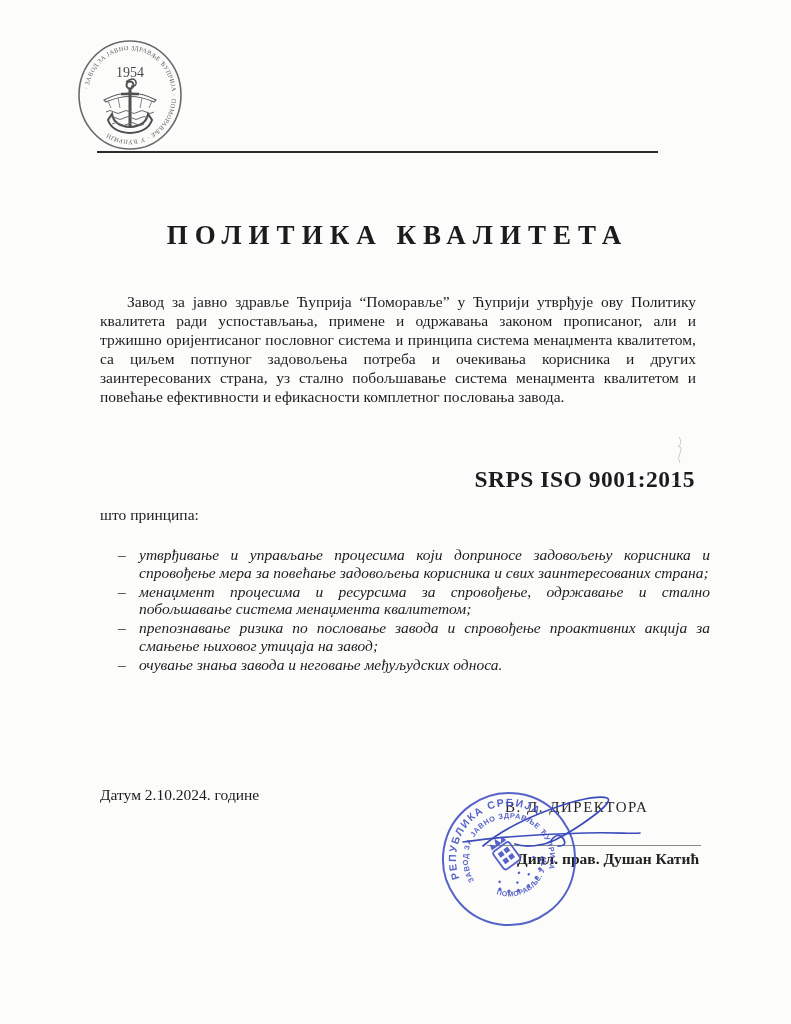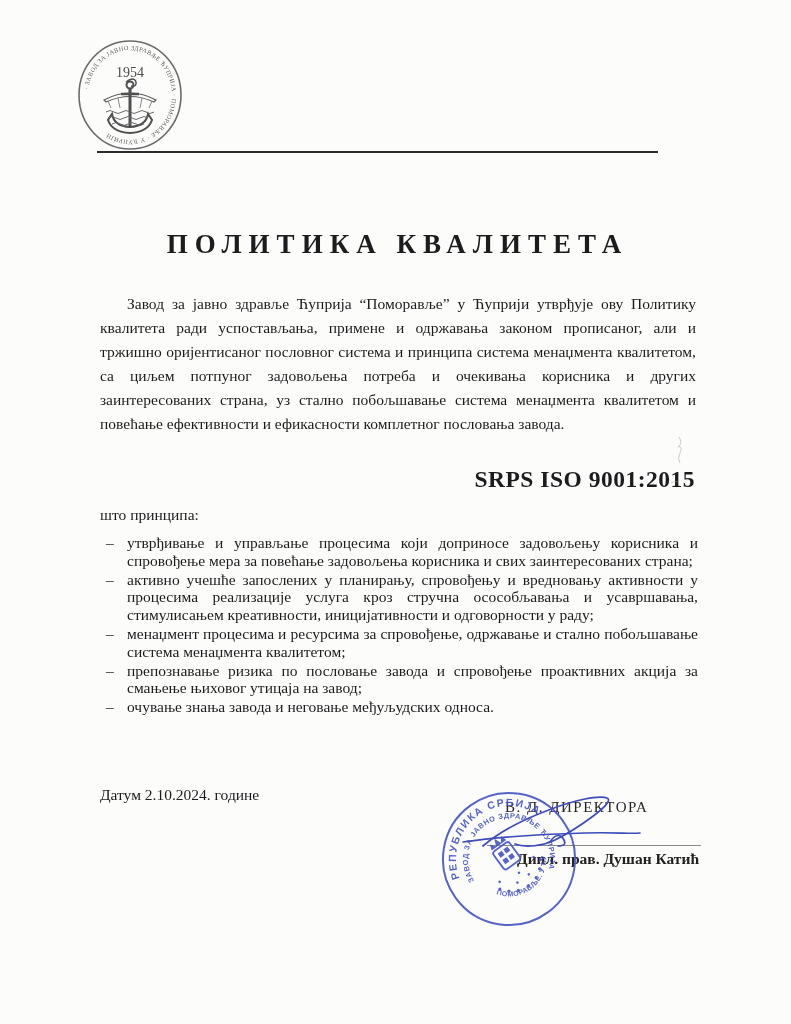--- a/index.html
+++ b/index.html
@@ -17,44 +17,44 @@
   
   .seal{left:74px;top:38px;width:112px;height:114px;}
   
   .rule{left:97px;top:151px;width:561px;height:0;border-top:2px solid #2b2b2d;}
   .intro{
     left:107px;top:156px;width:548px;
     font-weight:bold;font-size:16px;line-height:19px;
     white-space:pre-line;
   }
   .doc-title{
-    left:100px;top:229px;width:595px;
+    left:100px;top:220px;width:595px;
     text-align:center;font-weight:bold;font-size:27px;
     letter-spacing:7px;
   }
   .para1{
     left:100px;top:292px;width:596px;
-    font-size:15.5px;line-height:24px;
+    font-size:15.5px;line-height:19px;
     text-align:justify;text-indent:27px;
   }
   .para2{
     left:100px;top:403px;width:610px;
     font-size:15.5px;line-height:19.2px;
     white-space:pre-line;
   }
   .standard{
     left:100px;top:466px;width:595px;
     text-align:right;font-weight:bold;font-size:23.5px;
     letter-spacing:.5px;
   }
   .list-intro{left:100px;top:506px;font-size:15.5px;}
   .bullets{
     left:100px;top:530px;width:594px;
-    margin:4px;padding:0;list-style:none;
-    font-size:15.5px;line-height:17.8px;
+    margin:16px;padding:0;list-style:none;
+    font-size:15.5px;line-height:17.8px;font-style:italic;
   }
   .bullets li{
     position:relative;padding-left:23px;margin:0 0 1px 0;
     text-align:justify;
   }
   .bullets li::before{
     content:"\2013";position:absolute;left:2px;top:0;
   }
   .date-line{left:100px;top:786px;font-size:15.5px;}
   
@@ -109,21 +109,20 @@
   <div class="abs doc-title">ПОЛИТИКА КВАЛИТЕТА</div>
 
   <div class="abs para1">Завод за јавно здравље Ћуприја “Поморавље” у Ћуприји утврђује ову Политику квалитета ради успостављања, примене и одржавања законом прописаног, али и тржишно оријентисаног пословног система и принципа система менаџмента квалитетом, са циљем потпуног задовољења потреба и очекивања корисника и других заинтересованих страна, уз стално побољшавање система менаџмента квалитетом и повећање ефективности и ефикасности комплетног пословања завода.</div>
 
   <div class="abs standard">SRPS ISO 9001:2015</div>
 
   <div class="abs list-intro">што принципа:</div>
 
   <ul class="abs bullets">
     <li>утврђивање и управљање процесима који доприносе задовољењу корисника и спровођење мера за повећање задовољења корисника и свих заинтересованих страна;</li>
-    <li>активно учешће запослених у планирању, спровођењу и вредновању активности у процесима реализације услуга кроз стручна ососoбљавања и усавршавања, стимулисањем креативности, иницијативности и одговорности у раду;</li>
     <li>менаџмент процесима и ресурсима за спровођење, одржавање и стално побољшавање система менаџмента квалитетом;</li>
     <li>препознавање ризика по пословање завода и спровођење проактивних акција за смањење њиховог утицаја на завод;</li>
     <li>очување знања завода и неговање међуљудских односа.</li>
   </ul>
 
   <div class="abs date-line">Датум 2.10.2024. године</div>
 
   <svg class="abs pencil-marks" viewBox="0 0 60 80">
     <path d="M 24,12 q 4,6 -1,10 q 5,-2 2,6 q -3,6 0,10" stroke="#9a9a98" stroke-width="1" fill="none"></path>
     <path d="M 16,58 q 4,-3 7,-1" stroke="#a0a09e" stroke-width="1" fill="none"></path>

